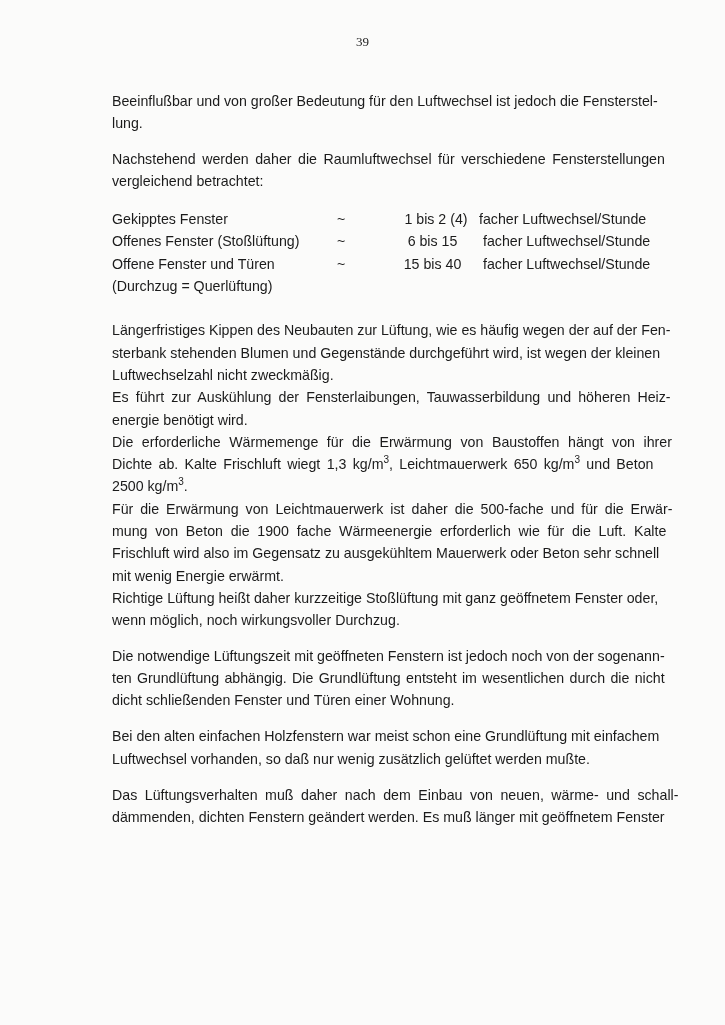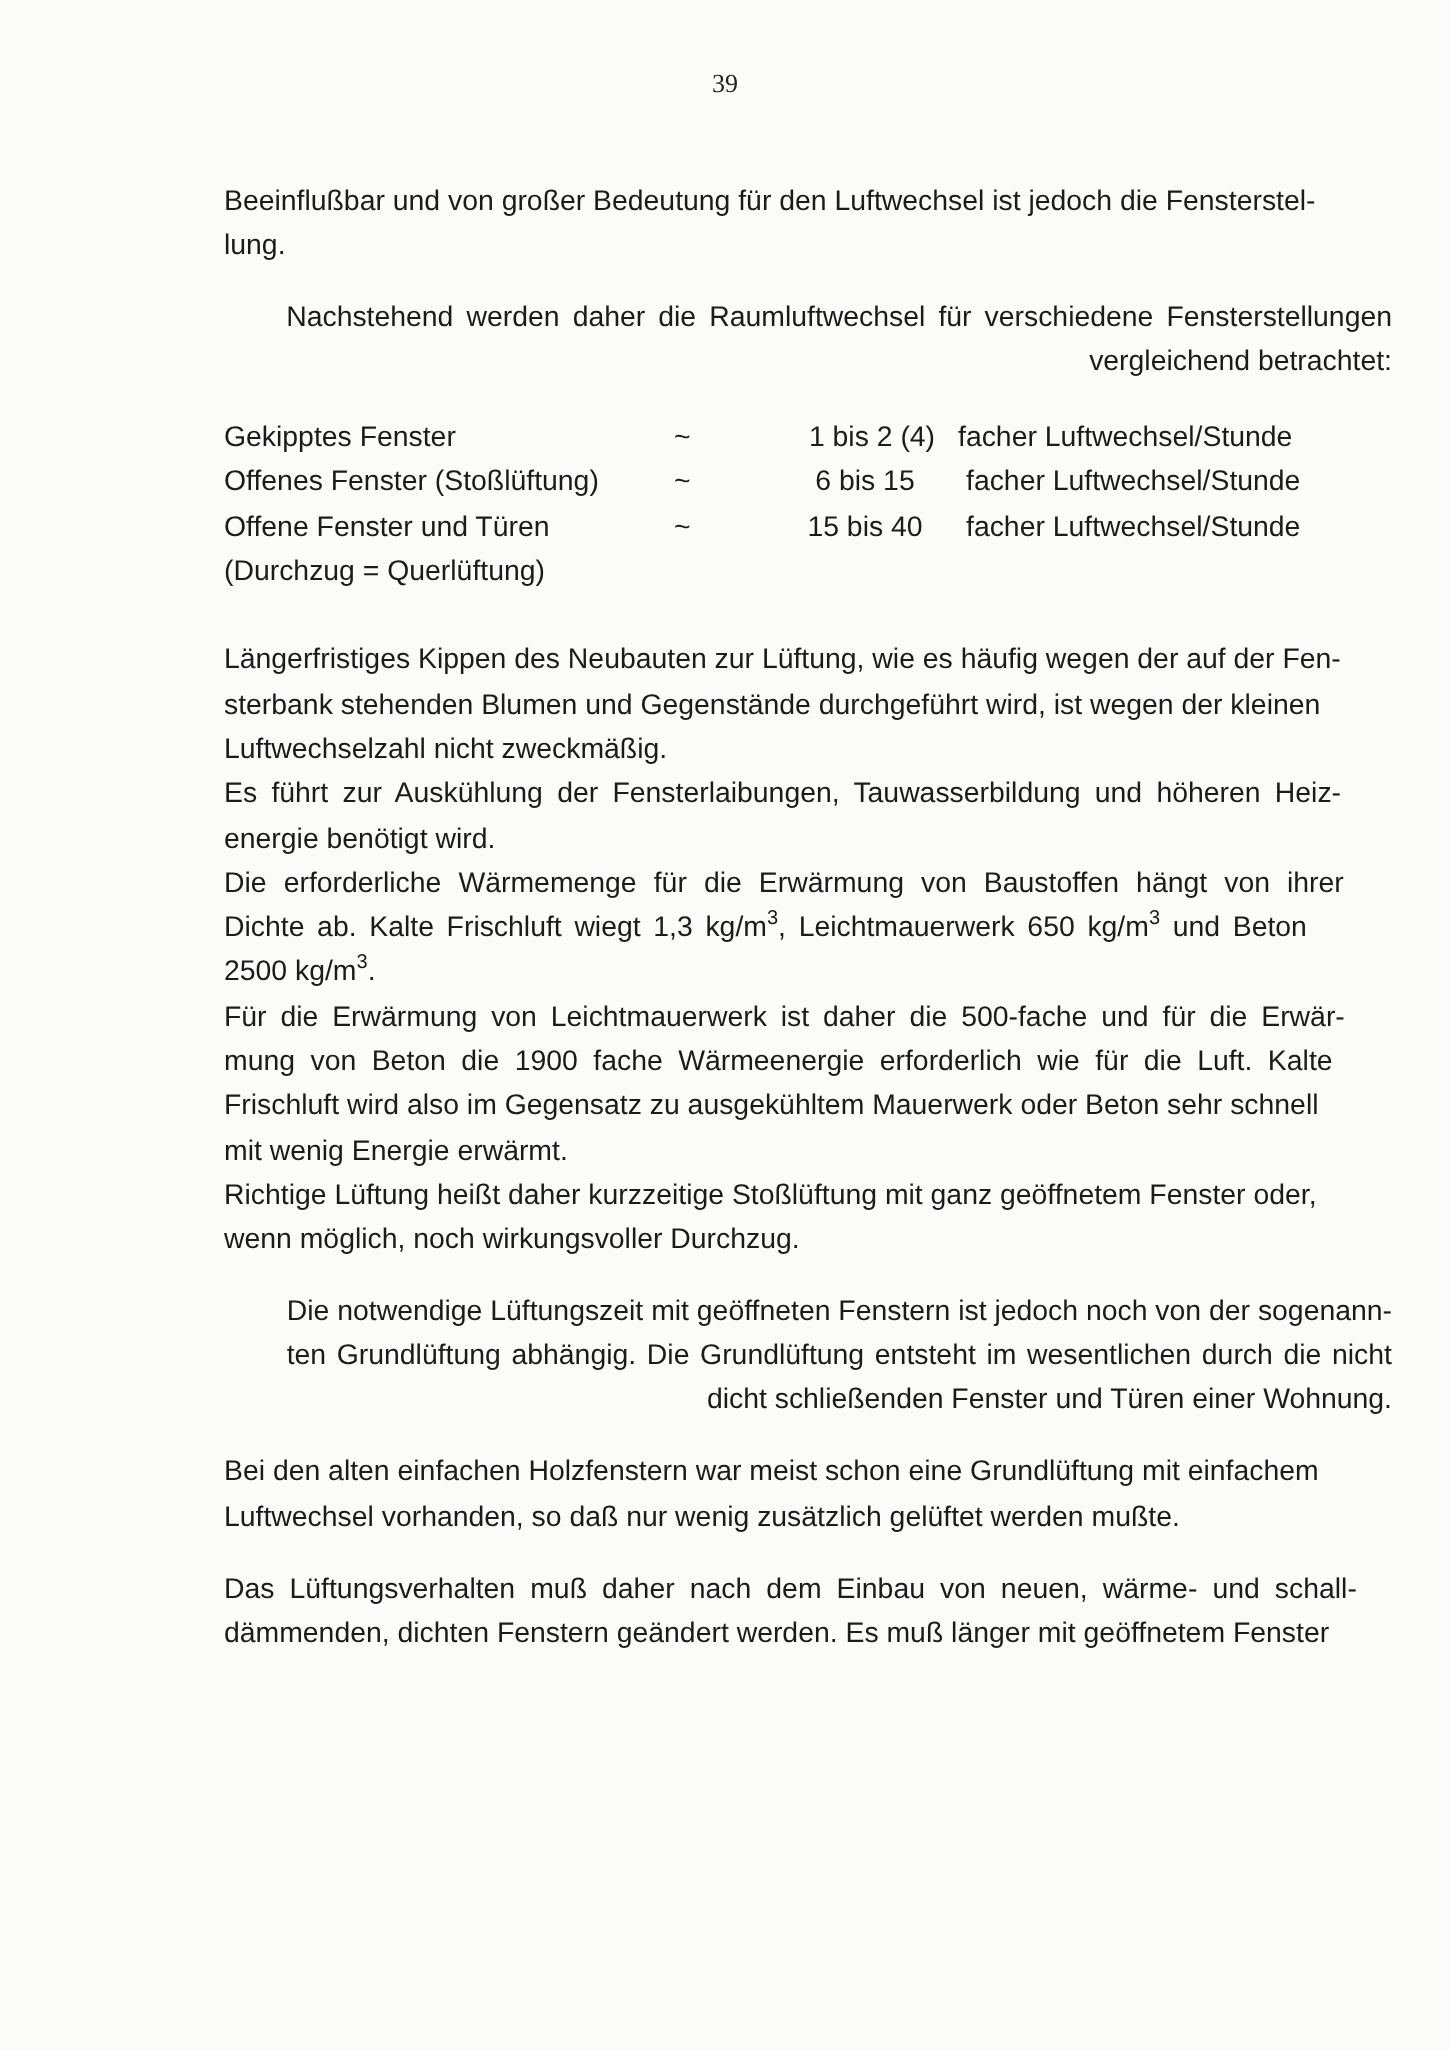--- a/index.html
+++ b/index.html
@@ -15,21 +15,21 @@
     text-align: center;
     font-family: "Liberation Serif", serif;
     font-size: 13px; color: #222;
   }
   .content {
     position: absolute; left: 76px; top: 90px; width: 584px;
     font-size: 14.2px; line-height: 22.3px; margin-left: 36px;
   }
   .p { margin: 0; }
   .j { text-align: justify; text-align-last: left; }
-  .gap-lg { margin-top: 13px; text-align: right; }
+  .gap-lg { margin-top: 13px; }
   .table { margin-top: 16px; }
   .row { display: flex; height: 22.3px; white-space: nowrap; }
   .c1 { width: 225px; }
   .c2 { width: 58px; }
   .c3 { width: 75px; text-align: center; }
   .c4 { padding-left: 5px; }
   .row.first .c3 { width: 82px; }
   .row.first .c4 { padding-left: 2px; }
   .line { display: block; }
   sup { font-size: 10px; line-height: 0; vertical-align: 6px; }

